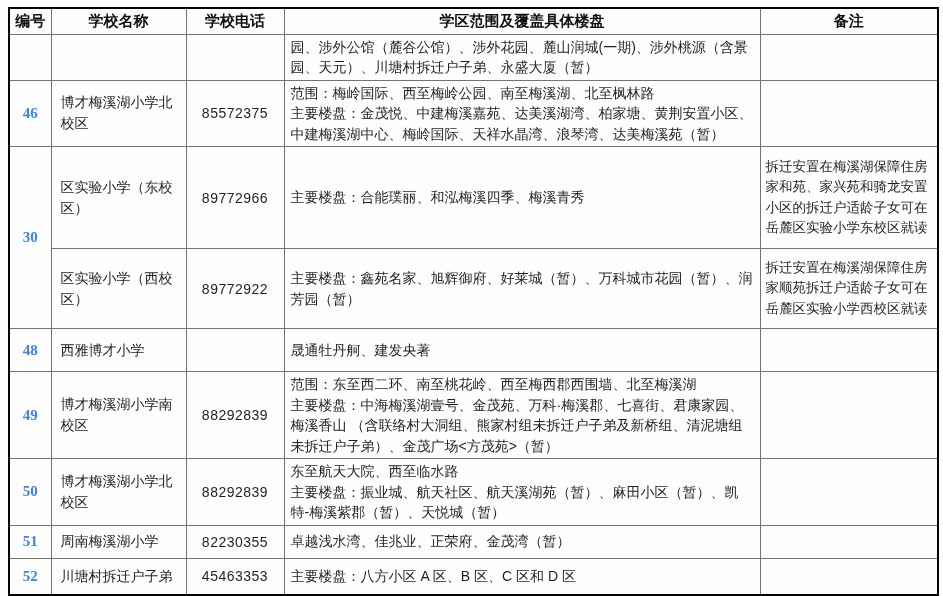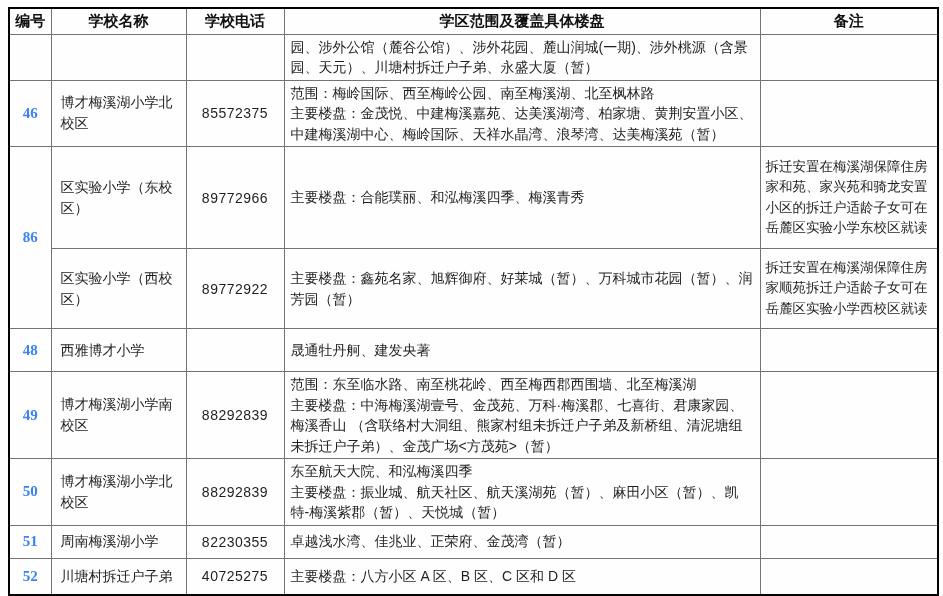--- a/index.html
+++ b/index.html
@@ -118,21 +118,21 @@
         <td class="c-name">博才梅溪湖小学北校区</td>
         <td class="c-phone">85572375</td>
         <td class="c-content">
           <div>范围：梅岭国际、西至梅岭公园、南至梅溪湖、北至枫林路</div>
           <div>主要楼盘：金茂悦、中建梅溪嘉苑、达美溪湖湾、柏家塘、黄荆安置小区、中建梅溪湖中心、梅岭国际、天祥水晶湾、浪琴湾、达美梅溪苑（暂）</div>
         </td>
         <td class="c-note"></td>
       </tr>
 
       <tr class="rh-47a">
-        <td class="c-id" rowspan="2">86</td>
+        <td class="c-id" rowspan="2">30</td>
         <td class="c-name">区实验小学（东校区）</td>
         <td class="c-phone">89772966</td>
         <td class="c-content">
           <div>主要楼盘：合能璞丽、和泓梅溪四季、梅溪青秀</div>
         </td>
         <td class="c-note">拆迁安置在梅溪湖保障住房家和苑、家兴苑和骑龙安置小区的拆迁户适龄子女可在岳麓区实验小学东校区就读</td>
       </tr>
 
       <tr class="rh-47b">
         <td class="c-name">区实验小学（西校区）</td>
@@ -151,51 +151,51 @@
           <div>晟通牡丹舸、建发央著</div>
         </td>
         <td class="c-note"></td>
       </tr>
 
       <tr class="rh-49">
         <td class="c-id">49</td>
         <td class="c-name">博才梅溪湖小学南校区</td>
         <td class="c-phone">88292839</td>
         <td class="c-content">
-          <div>范围：东至临水路、南至桃花岭、西至梅西郡西围墙、北至梅溪湖</div>
+          <div>范围：东至西二环、南至桃花岭、西至梅西郡西围墙、北至梅溪湖</div>
           <div>主要楼盘：中海梅溪湖壹号、金茂苑、万科·梅溪郡、七喜街、君康家园、梅溪香山 （含联络村大洞组、熊家村组未拆迁户子弟及新桥组、清泥塘组未拆迁户子弟）、金茂广场&lt;方茂苑&gt;（暂）</div>
         </td>
         <td class="c-note"></td>
       </tr>
 
       <tr class="rh-50">
         <td class="c-id">50</td>
         <td class="c-name">博才梅溪湖小学北校区</td>
         <td class="c-phone">88292839</td>
         <td class="c-content">
-          <div>东至航天大院、和泓梅溪四季</div>
+          <div>东至航天大院、西至临水路</div>
           <div>主要楼盘：振业城、航天社区、航天溪湖苑（暂）、麻田小区（暂）、凯特-梅溪紫郡（暂）、天悦城（暂）</div>
         </td>
         <td class="c-note"></td>
       </tr>
 
       <tr class="rh-51">
         <td class="c-id">51</td>
         <td class="c-name">周南梅溪湖小学</td>
         <td class="c-phone">82230355</td>
         <td class="c-content">
           <div>卓越浅水湾、佳兆业、正荣府、金茂湾（暂）</div>
         </td>
         <td class="c-note"></td>
       </tr>
 
       <tr class="rh-52">
         <td class="c-id">52</td>
         <td class="c-name">川塘村拆迁户子弟</td>
-        <td class="c-phone">40725275</td>
+        <td class="c-phone">45463353</td>
         <td class="c-content">
           <div>主要楼盘：八方小区 A 区、B 区、C 区和 D 区</div>
         </td>
         <td class="c-note"></td>
       </tr>
 
     </tbody>
   </table>
 </div>
 

